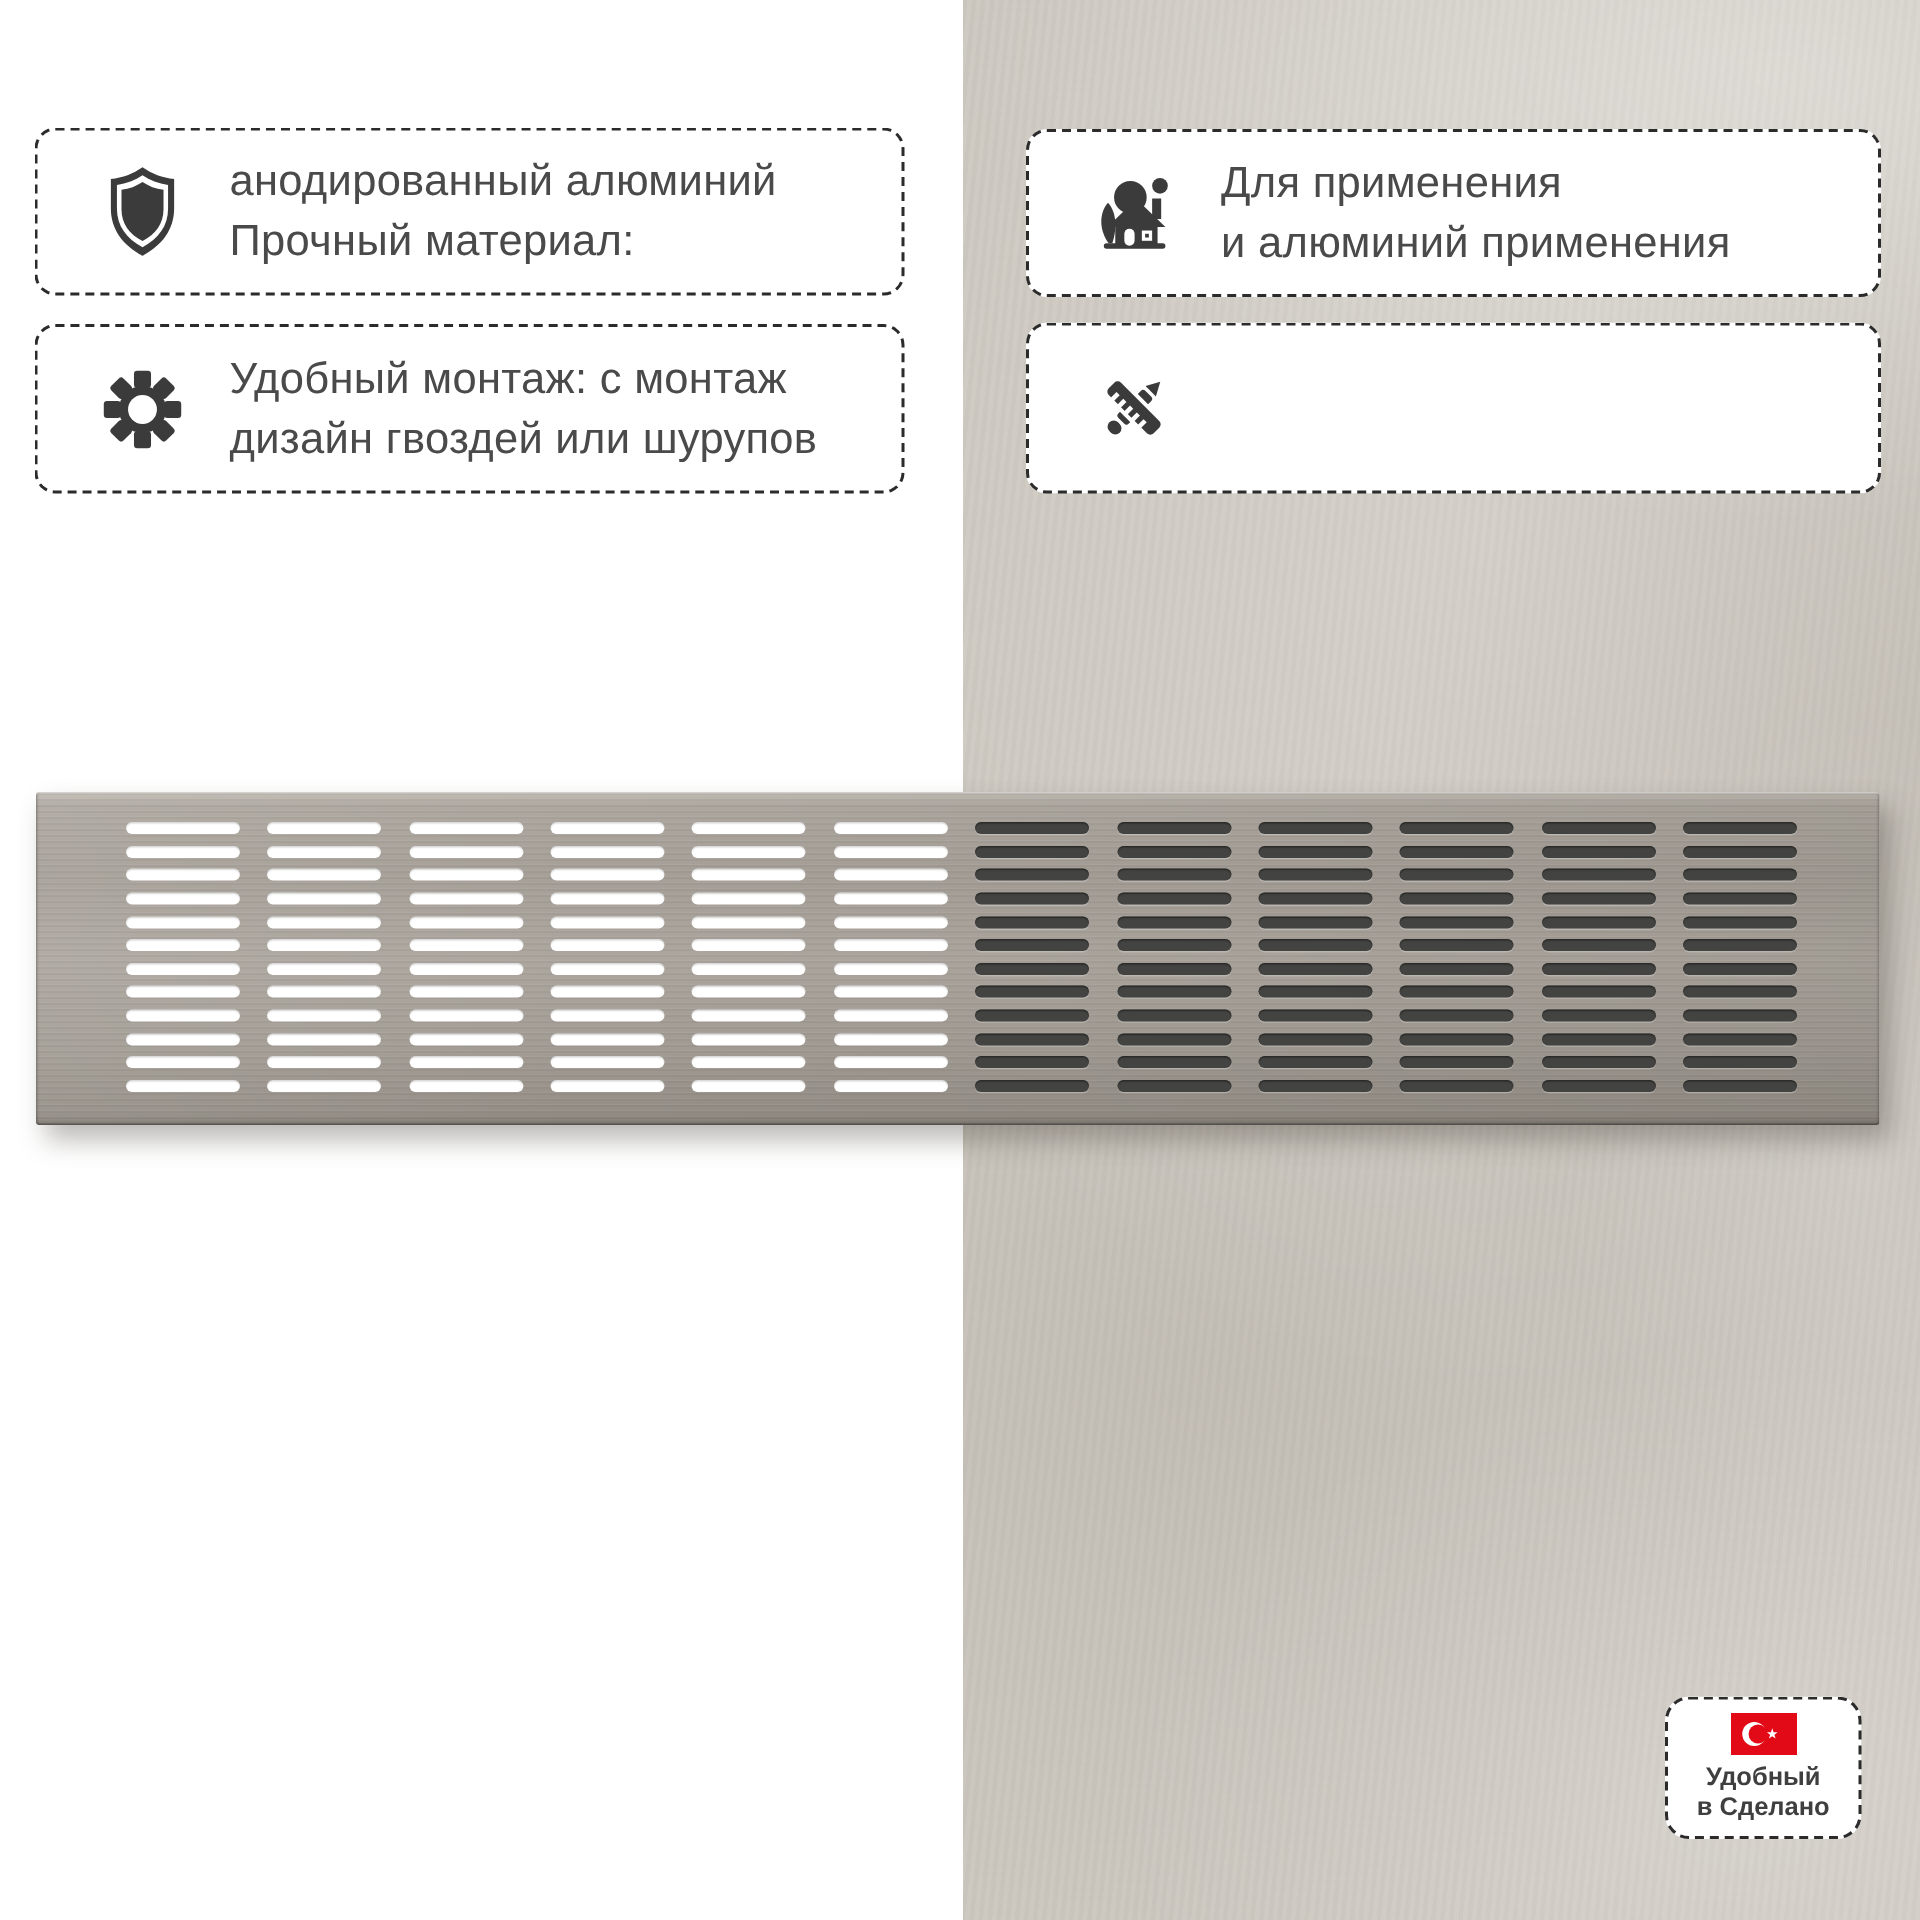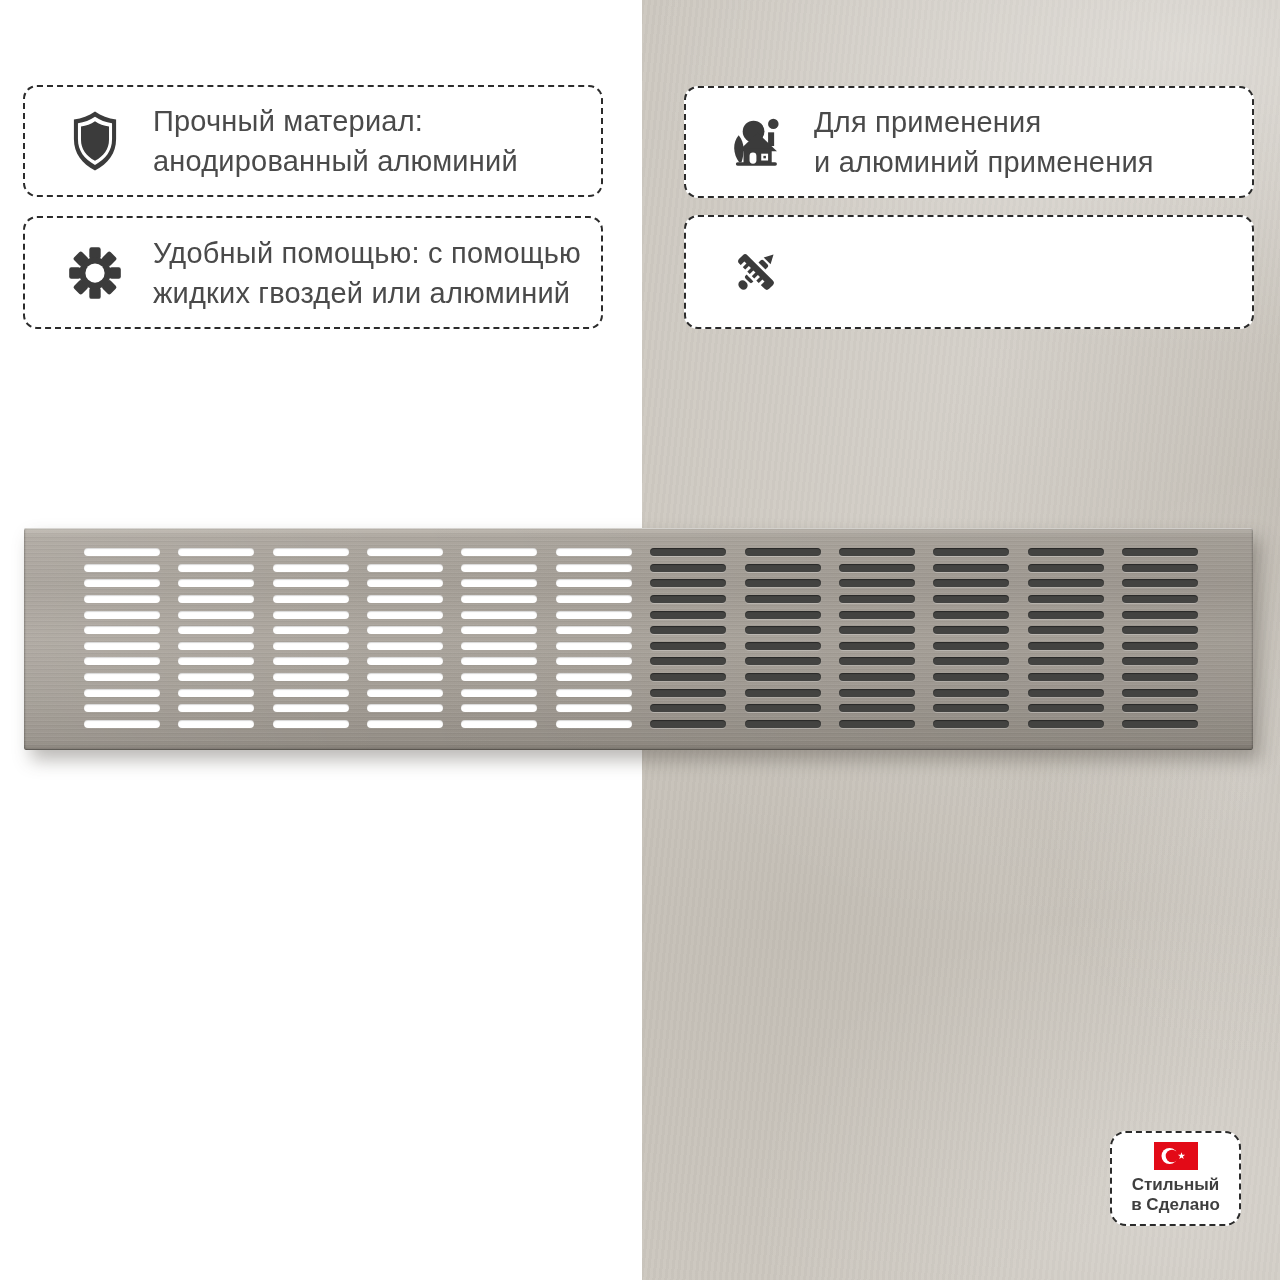--- a/index.html
+++ b/index.html
@@ -75,22 +75,22 @@
 
   <div class="card card-1">
     <span class="icon-wrap">
       <svg width="54" height="66" viewBox="0 0 64 72" aria-hidden="true">
         <path fill="#3b3b3b" d="M32 1c7.5 5.2 15.6 8.3 25 9.4v23.1c0 16.8-9.4 29.2-25 37.5C16.4 62.7 7 50.3 7 33.5V10.4C16.4 9.3 24.5 6.2 32 1z"></path>
         <path fill="#ffffff" d="M32 7.4c5.9 4 12.6 6.6 20.2 7.6v18.9c0 13.5-7.5 23.5-20.2 30.4-12.7-6.9-20.2-16.9-20.2-30.4V15c7.6-1 14.3-3.6 20.2-7.6z"></path>
         <path fill="#3b3b3b" d="M32 12.6c4.9 3.3 10.4 5.4 16.6 6.3v15.5c0 11.1-6.1 19.3-16.6 25-10.5-5.7-16.6-13.9-16.6-25V18.9c6.2-.9 11.7-3 16.6-6.3z"></path>
       </svg>
     </span>
     <div class="card-text">
+      <div>анодированный алюминий</div>
       <div>Прочный материал:</div>
-      <div>анодированный алюминий</div>
     </div>
   </div>
 
   <div class="card card-2">
     <span class="icon-wrap">
       <svg width="56" height="56" viewBox="0 0 64 64" aria-hidden="true">
         <g fill="#3b3b3b">
           <rect x="25.5" y="2.5" width="13" height="13" rx="2.5"></rect>
           <rect x="25.5" y="2.5" width="13" height="13" rx="2.5" transform="rotate(45 32 32)"></rect>
           <rect x="25.5" y="2.5" width="13" height="13" rx="2.5" transform="rotate(90 32 32)"></rect>
@@ -98,22 +98,22 @@
           <rect x="25.5" y="2.5" width="13" height="13" rx="2.5" transform="rotate(180 32 32)"></rect>
           <rect x="25.5" y="2.5" width="13" height="13" rx="2.5" transform="rotate(225 32 32)"></rect>
           <rect x="25.5" y="2.5" width="13" height="13" rx="2.5" transform="rotate(270 32 32)"></rect>
           <rect x="25.5" y="2.5" width="13" height="13" rx="2.5" transform="rotate(315 32 32)"></rect>
           <circle cx="32" cy="32" r="18"></circle>
         </g>
         <circle cx="32" cy="32" r="11" fill="#ffffff"></circle>
       </svg>
     </span>
     <div class="card-text">
-      <div>Удобный помощью: с помощью</div>
-      <div>жидких гвоздей или алюминий</div>
+      <div>Удобный монтаж: с монтаж</div>
+      <div>дизайн гвоздей или шурупов</div>
     </div>
   </div>
 
   <div class="card card-3">
     <span class="icon-wrap">
       <svg width="58" height="58" viewBox="0 0 72 72" aria-hidden="true">
         <g fill="#3b3b3b">
           <path d="M15 61C7.5 51 6.5 36.5 14.5 27.5 22.5 36.5 21.5 51 18 61Z"></path>
           <circle cx="33" cy="23" r="13.5"></circle>
           <circle cx="57.5" cy="13.5" r="6.5"></circle>
@@ -331,18 +331,18 @@
   </div>
 
   <div class="badge">
     <svg class="flag" viewBox="0 0 44 28" aria-hidden="true">
       <rect width="44" height="28" fill="#e30a17"></rect>
       <circle cx="15.5" cy="14" r="8" fill="#ffffff"></circle>
       <circle cx="18" cy="14" r="6.3" fill="#e30a17"></circle>
       <polygon fill="#ffffff" points="27.5,10.2 28.38,12.78 31.11,12.83 28.93,14.46 29.73,17.07 27.5,15.5 25.27,17.07 26.07,14.46 23.89,12.83 26.62,12.78"></polygon>
     </svg>
     <div class="badge-text">
-      <div>Стильный</div>
+      <div>Удобный</div>
       <div>в Сделано</div>
     </div>
   </div>
 
 </div>
 
 </body></html>

